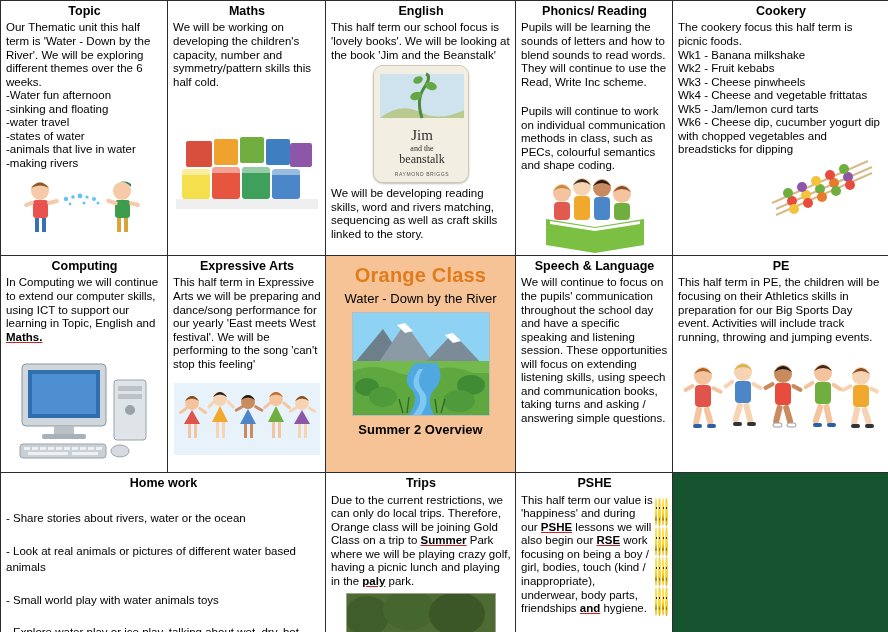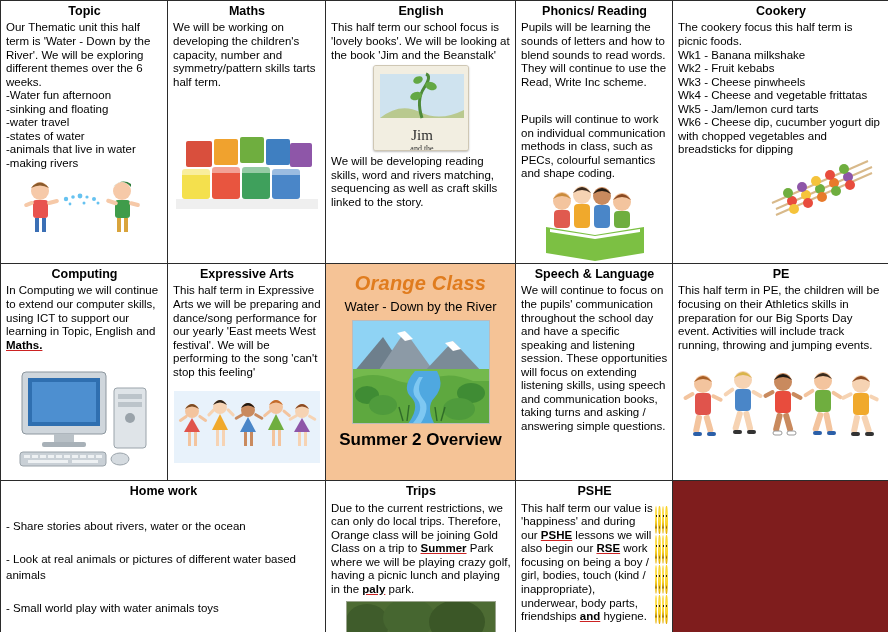--- a/index.html
+++ b/index.html
@@ -5,21 +5,21 @@
   * { box-sizing: border-box; }
   html, body {
     margin: 0; padding: 0;
     background: #ffffff;
     font-family: "Liberation Sans", sans-serif;
   }
   #page {
     position: relative;
     width: 888px;
     height: 632px;
-    background: #7f1d1d;
+    background: #14532d;
     overflow: hidden;
   }
   table.grid {
     width: 888px;
     height: 632px;
     border-collapse: collapse;
     table-layout: fixed;
   }
   table.grid td {
     border: 1px solid #2b2b2b;
@@ -46,44 +46,43 @@
     background: #f5c396 !important;
     text-align: center;
     padding: 6px 4px !important;
   }
   .orange-title {
     color: #e07c1e;
     font-weight: bold;
     font-size: 20px;
     letter-spacing: .2px;
     margin-top: 2px;
-    font-style: italic;
   }
   .orange-sub {
     font-size: 13px;
     margin-top: 3px;
     color: #000;
   }
   .orange-footer {
     font-weight: bold;
-    font-size: 17px;
+    font-size: 13px;
     margin-top: 6px;
   }
 
   
   .art { position: relative; margin: 4px auto 0 auto; }
   .art svg { display: block; }
 
   
   .bookwrap {
-    width: 96px; height: 86px;
+    width: 96px; height: 118px;
     margin: 3px auto 4px auto;
     background: #f3efe4;
     border: 1px solid #cfc7b4;
-    border-radius: 3px;
+    border-radius: 10px;
     box-shadow: 0 1px 2px rgba(0,0,0,.25);
     position: relative;
     overflow: hidden;
   }
 
   
   .riverpic {
     width: 138px; height: 104px;
     margin: 6px auto 0 auto;
     border: 1px solid #bbb;
@@ -201,21 +200,21 @@
             <rect x="114" y="43" width="4" height="14" fill="#d9a43c"></rect>
             <rect x="96" y="25" width="12" height="4" rx="2" fill="#f6c9a8" transform="rotate(18 102 27)"></rect>
             <rect x="119" y="27" width="11" height="4" rx="2" fill="#f6c9a8" transform="rotate(15 124 29)"></rect>
           </g>
         </svg>
       </div>
     </td>
 
     <td>
       <div class="cell-title">Maths</div>
-      <div class="body-text">We will be working on developing the children's capacity, number and symmetry/pattern skills tarts half term.</div>
+      <div class="body-text">We will be working on developing the children's capacity, number and symmetry/pattern skills this half cold.</div>
       <div class="art" style="width:142px;height:98px;margin-top:22px;">
         <svg viewBox="0 0 142 98" width="142" height="98">
           <rect x="0" y="0" width="142" height="98" fill="#ffffff"></rect>
 
           <g>
             <rect x="10" y="30" width="26" height="26" rx="2" fill="#d94f3d"></rect>
             <rect x="38" y="28" width="24" height="26" rx="2" fill="#f0a22e"></rect>
             <rect x="64" y="26" width="24" height="26" rx="2" fill="#6fae3f"></rect>
             <rect x="90" y="28" width="24" height="26" rx="2" fill="#3f7fc1"></rect>
             <rect x="114" y="32" width="22" height="24" rx="2" fill="#8e56a8"></rect>
@@ -259,21 +258,21 @@
           <text x="48" y="97" font-family="'Liberation Serif', serif" font-size="12" text-anchor="middle" fill="#2d2d2d">beanstalk</text>
           <text x="48" y="110" font-family="'Liberation Sans', sans-serif" font-size="5" letter-spacing="0.6" text-anchor="middle" fill="#555">RAYMOND BRIGGS</text>
         </svg>
       </div>
       <div class="body-text">We will be developing reading skills, word and rivers matching, sequencing as well as craft skills linked to the story.</div>
     </td>
 
     <td>
       <div class="cell-title">Phonics/ Reading</div>
       <div class="body-text">Pupils will be learning the sounds of letters and how to blend sounds to read words. They will continue to use the Read, Write Inc scheme.</div>
-      <div class="body-text" style="margin-top:24px">Pupils will continue to work on individual communication methods in class, such as PECs, colourful semantics and shape coding.</div>
+      <div class="body-text" style="margin-top:16px">Pupils will continue to work on individual communication methods in class, such as PECs, colourful semantics and shape coding.</div>
       <div class="art" style="width:126px;height:78px;margin-top:2px;">
         <svg viewBox="0 0 126 78" width="126" height="78">
 
           <circle cx="30" cy="18" r="9" fill="#f3c49e"></circle>
                 <path d="M21 16 q9 -12 18 0 q-9 -6 -18 0z" fill="#c98b3b"></path>
           <circle cx="50" cy="12" r="9" fill="#f6d3b3"></circle>
                 <path d="M41 10 q9 -12 18 0 q-9 -6 -18 0z" fill="#3c2a1d"></path>
           <circle cx="70" cy="13" r="9" fill="#c98a5e"></circle>
                 <path d="M61 11 q9 -12 18 0 q-9 -6 -18 0z" fill="#231a12"></path>
           <circle cx="90" cy="19" r="9" fill="#f3c49e"></circle>

